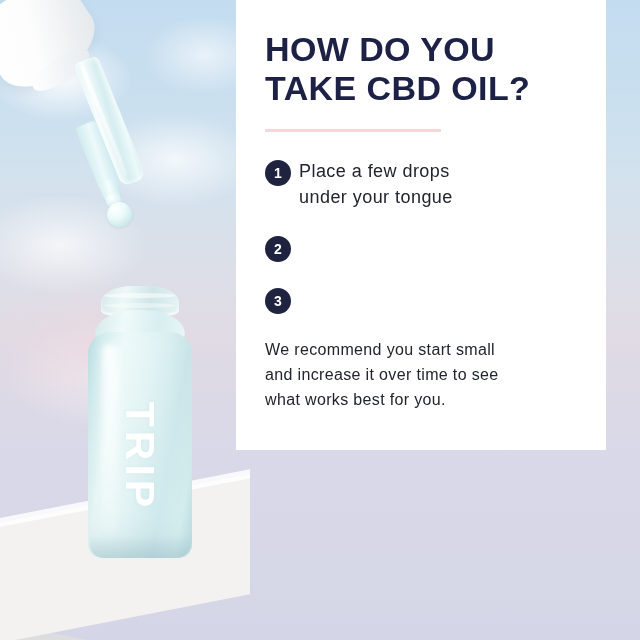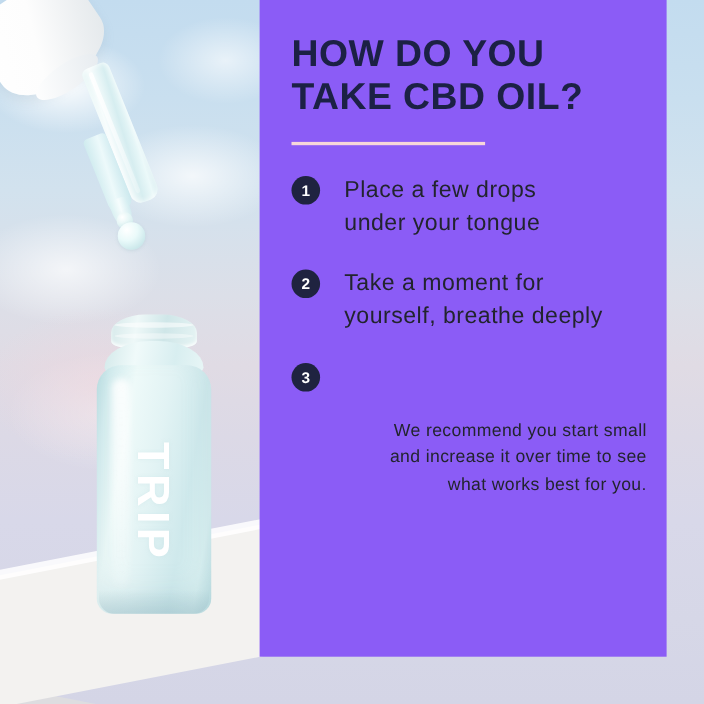--- a/index.html
+++ b/index.html
@@ -247,22 +247,22 @@
     background: radial-gradient(circle at 33% 28%, #ffffff 0%, #eafafa 40%, #cae7ea 78%, #bcdfe4 100%);
     box-shadow: 0 1px 3px rgba(150,185,195,.3);
   }
 
   
   .card {
     position: absolute;
     left: 236px;
     top: 0px;
     width: 370px;
-    height: 597px;
-    background: #8b5cf6;
+    height: 450px;
+    background: #ffffff;
   }
   .card-inner {
     position: absolute;
     left: 29px;
     top: 30px;
     right: 18px;
   }
   .headline {
     color: #1c2145;
     font-size: 34px;
@@ -295,36 +295,35 @@
     background: #1f2340;
     color: #ffffff;
     font-size: 14px;
     font-weight: 700;
     display: flex;
     align-items: center;
     justify-content: center;
     margin-top: 2px;
   }
   .step-text {
-    margin-left: 22px;
+    margin-left: 8px;
     color: #22242e;
-    font-size: 21px;
+    font-size: 18px;
     line-height: 1.45;
     letter-spacing: 0.45px;
     white-space: pre-line;
   }
 
   .note {
     margin-top: 6px;
     color: #22242e;
     font-size: 16px;
     line-height: 1.55;
     letter-spacing: 0.35px;
     white-space: pre-line;
-    text-align: right;
   }
 </style>
 </head>
 <body>
 
 <div id="canvas">
 
   <div class="photo-bg">
     <div class="cloud c1"></div>
     <div class="cloud c2"></div>
@@ -372,22 +371,20 @@
       <div class="steps">
 
         <div class="step">
           <div class="badge">1</div>
           <div class="step-text">Place a few drops
 under your tongue</div>
         </div>
 
         <div class="step">
           <div class="badge">2</div>
-          <div class="step-text">Take a moment for
-yourself, breathe deeply</div>
         </div>
 
         <div class="step">
           <div class="badge">3</div>
         </div>
 
       </div>
 
       <p class="note">We recommend you start small
 and increase it over time to see

